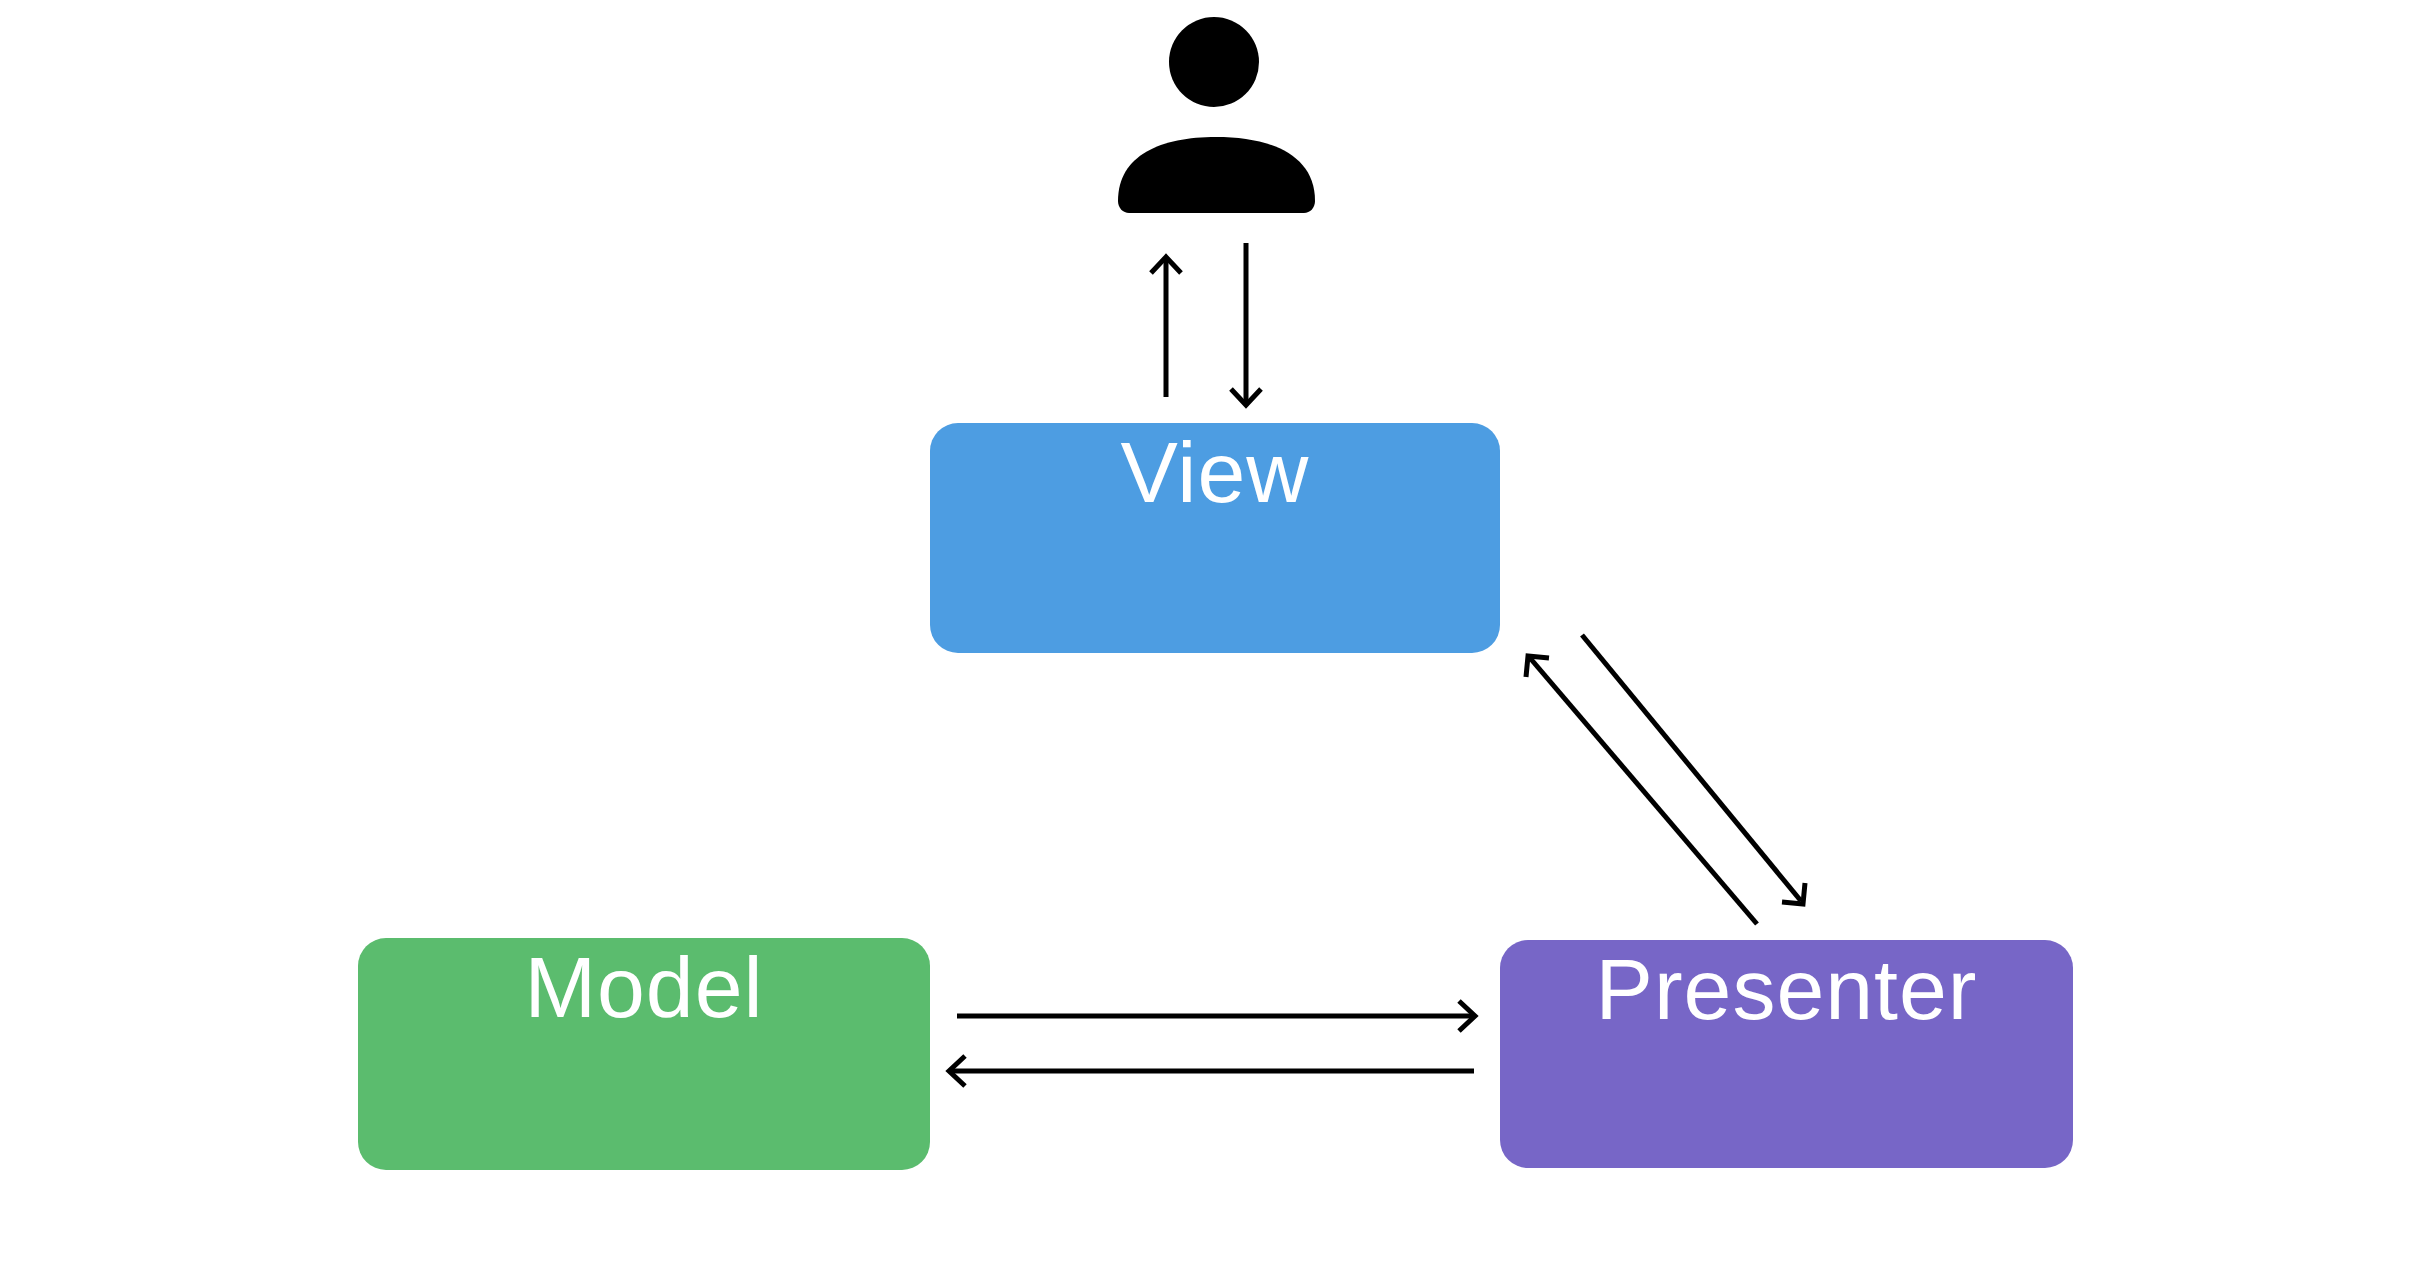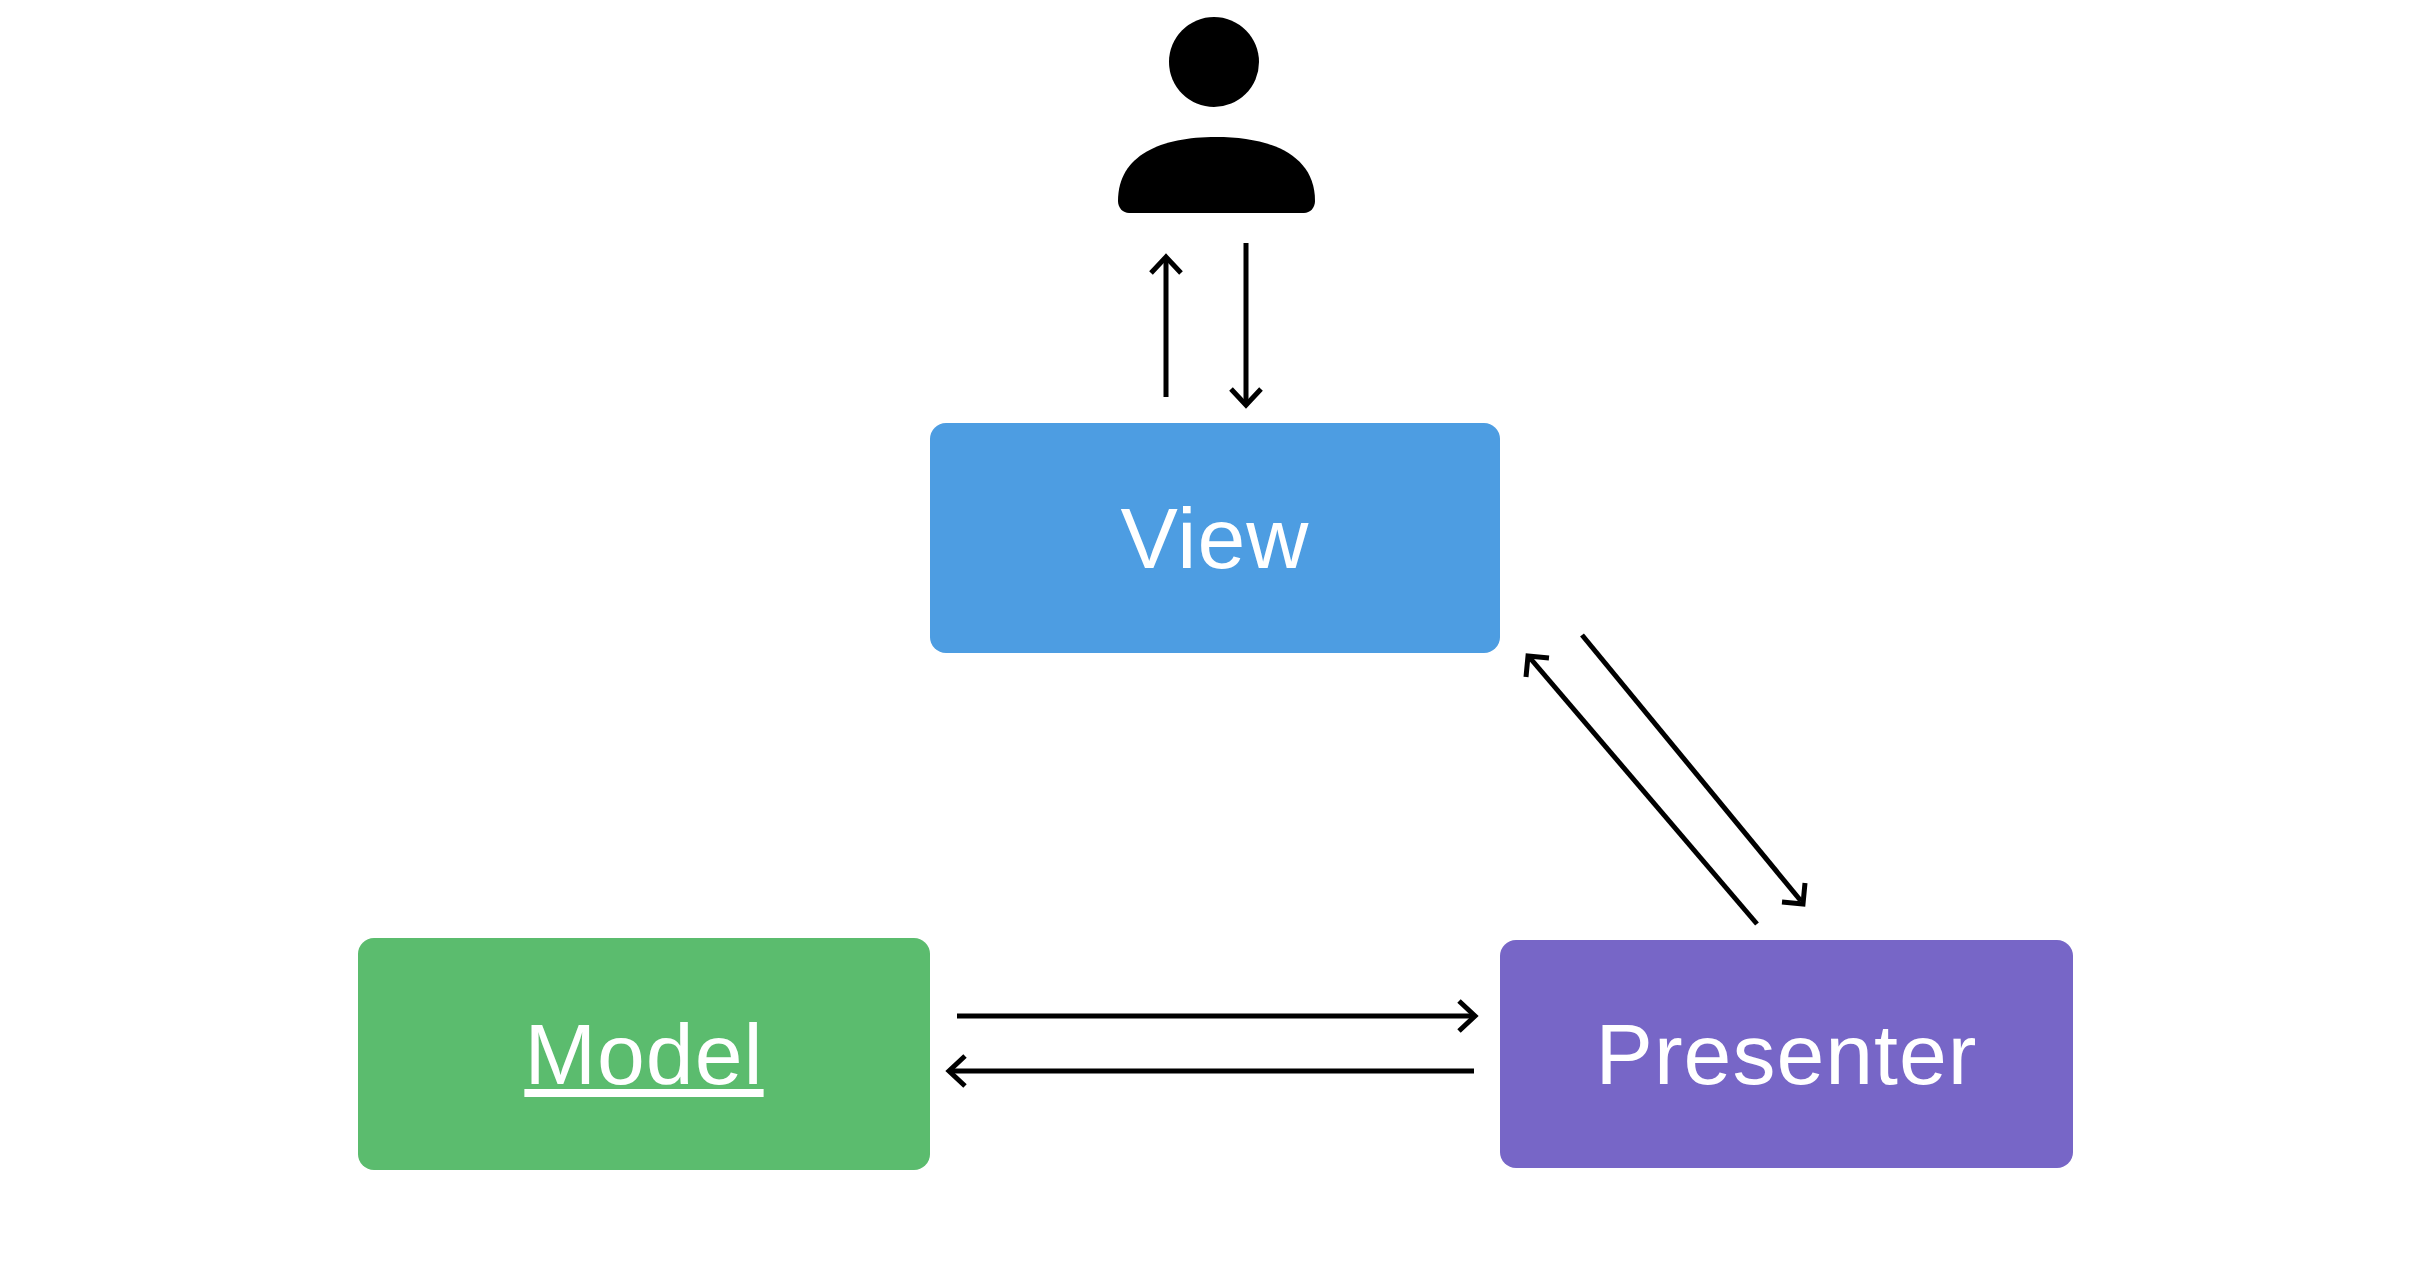--- a/index.html
+++ b/index.html
@@ -17,23 +17,23 @@
   }
   .arrows-layer {
     position: absolute;
     left: 0;
     top: 0;
     width: 2426px;
     height: 1280px;
   }
   .node {
     position: absolute;
-    border-radius: 16px;
+    border-radius: 28px;
     display: flex;
-    align-items: center;
+    align-items: flex-start;
     justify-content: center;
   }
   .node .node-label {
     font-size: 86px;
     font-weight: 400;
     letter-spacing: 1px;
     color: #ffffff;
   }
   .node-view      { left: 930px;  top: 423px; width: 570px; height: 230px; }
   .node-model     { left: 358px;  top: 938px; width: 572px; height: 232px; }
@@ -93,21 +93,21 @@
       <path class="stroke" d="M1474 1071 L952 1071"></path>
       <polyline class="stroke" points="965,1056 949,1071 965,1086"></polyline>
     </g>
   </svg>
 
   <div class="node node-view" style="background-color: rgb(77, 157, 226);">
     <span class="node-label" style="color: rgb(255, 255, 255);">View</span>
   </div>
 
   <div class="node node-model" style="background-color: rgb(91, 188, 110);">
-    <span class="node-label" style="color: rgb(255, 255, 255); text-decoration: underline;">Model</span>
+    <span class="node-label" style="color: rgb(255, 255, 255);">Model</span>
   </div>
 
   <div class="node node-presenter" style="background-color: rgb(119, 102, 199);">
     <span class="node-label" style="color: rgb(255, 255, 255);">Presenter</span>
   </div>
 
 
 </div>
 
 </body></html>

